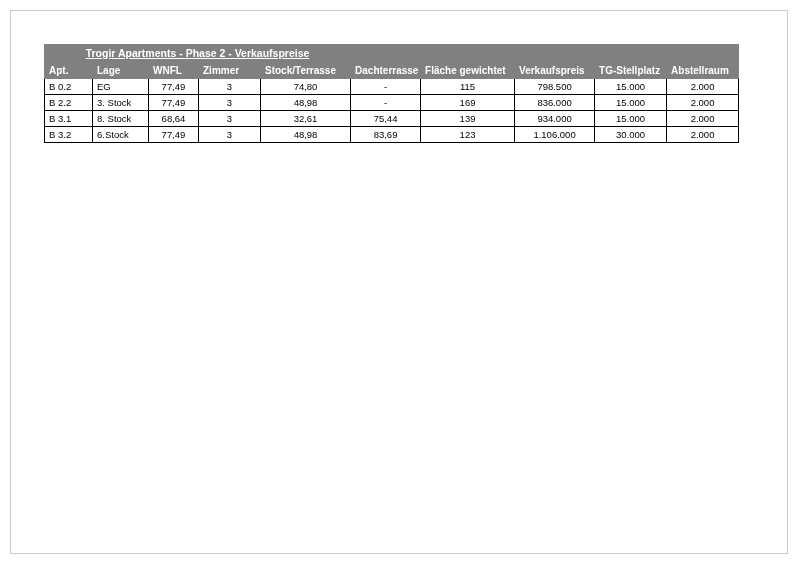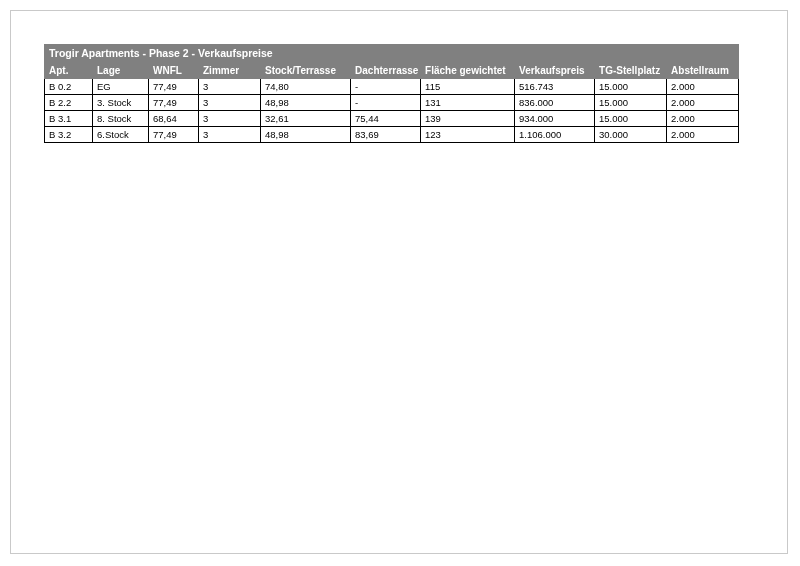--- a/index.html
+++ b/index.html
@@ -49,36 +49,37 @@
   tr.title-row td {
     background: #808080;
     color: #ffffff;
     font-weight: bold;
     font-size: 10.5px;
     height: 17px;
     border: 1px solid #808080;
     border-bottom: 1px solid #808080;
   }
   tr.title-row td.title-cell {
-    text-align: left;
+    text-align: center;
+    text-decoration: underline;
   }
   tr.header-row td {
     background: #808080;
     color: #ffffff;
     font-weight: bold;
     font-size: 10px;
     height: 17px;
     border: 1px solid #808080;
   }
   tr.header-row td.h-left { text-align: left; }
   tr.data-row td {
     background: #ffffff;
   }
   td.c-left { text-align: left; }
-  td.c-right { text-align: left; }
+  td.c-right { text-align: center; }
   
   col.c0 { width: 48px; }
   col.c1 { width: 56px; }
   col.c2 { width: 50px; }
   col.c3 { width: 62px; }
   col.c4 { width: 90px; }
   col.c5 { width: 70px; }
   col.c6 { width: 94px; }
   col.c7 { width: 80px; }
   col.c8 { width: 72px; }
@@ -126,33 +127,33 @@
       </tr>
 
       <tr class="data-row">
         <td class="c-left">B 0.2</td>
         <td class="c-left">EG</td>
         <td class="c-right">77,49</td>
         <td class="c-right">3</td>
         <td class="c-right">74,80</td>
         <td class="c-right">-</td>
         <td class="c-right">115</td>
-        <td class="c-right">516.743</td>
+        <td class="c-right">798.500</td>
         <td class="c-right">15.000</td>
         <td class="c-right">2.000</td>
       </tr>
 
       <tr class="data-row">
         <td class="c-left">B 2.2</td>
         <td class="c-left">3. Stock</td>
         <td class="c-right">77,49</td>
         <td class="c-right">3</td>
         <td class="c-right">48,98</td>
         <td class="c-right">-</td>
-        <td class="c-right">131</td>
+        <td class="c-right">169</td>
         <td class="c-right">836.000</td>
         <td class="c-right">15.000</td>
         <td class="c-right">2.000</td>
       </tr>
 
       <tr class="data-row">
         <td class="c-left">B 3.1</td>
         <td class="c-left">8. Stock</td>
         <td class="c-right">68,64</td>
         <td class="c-right">3</td>

